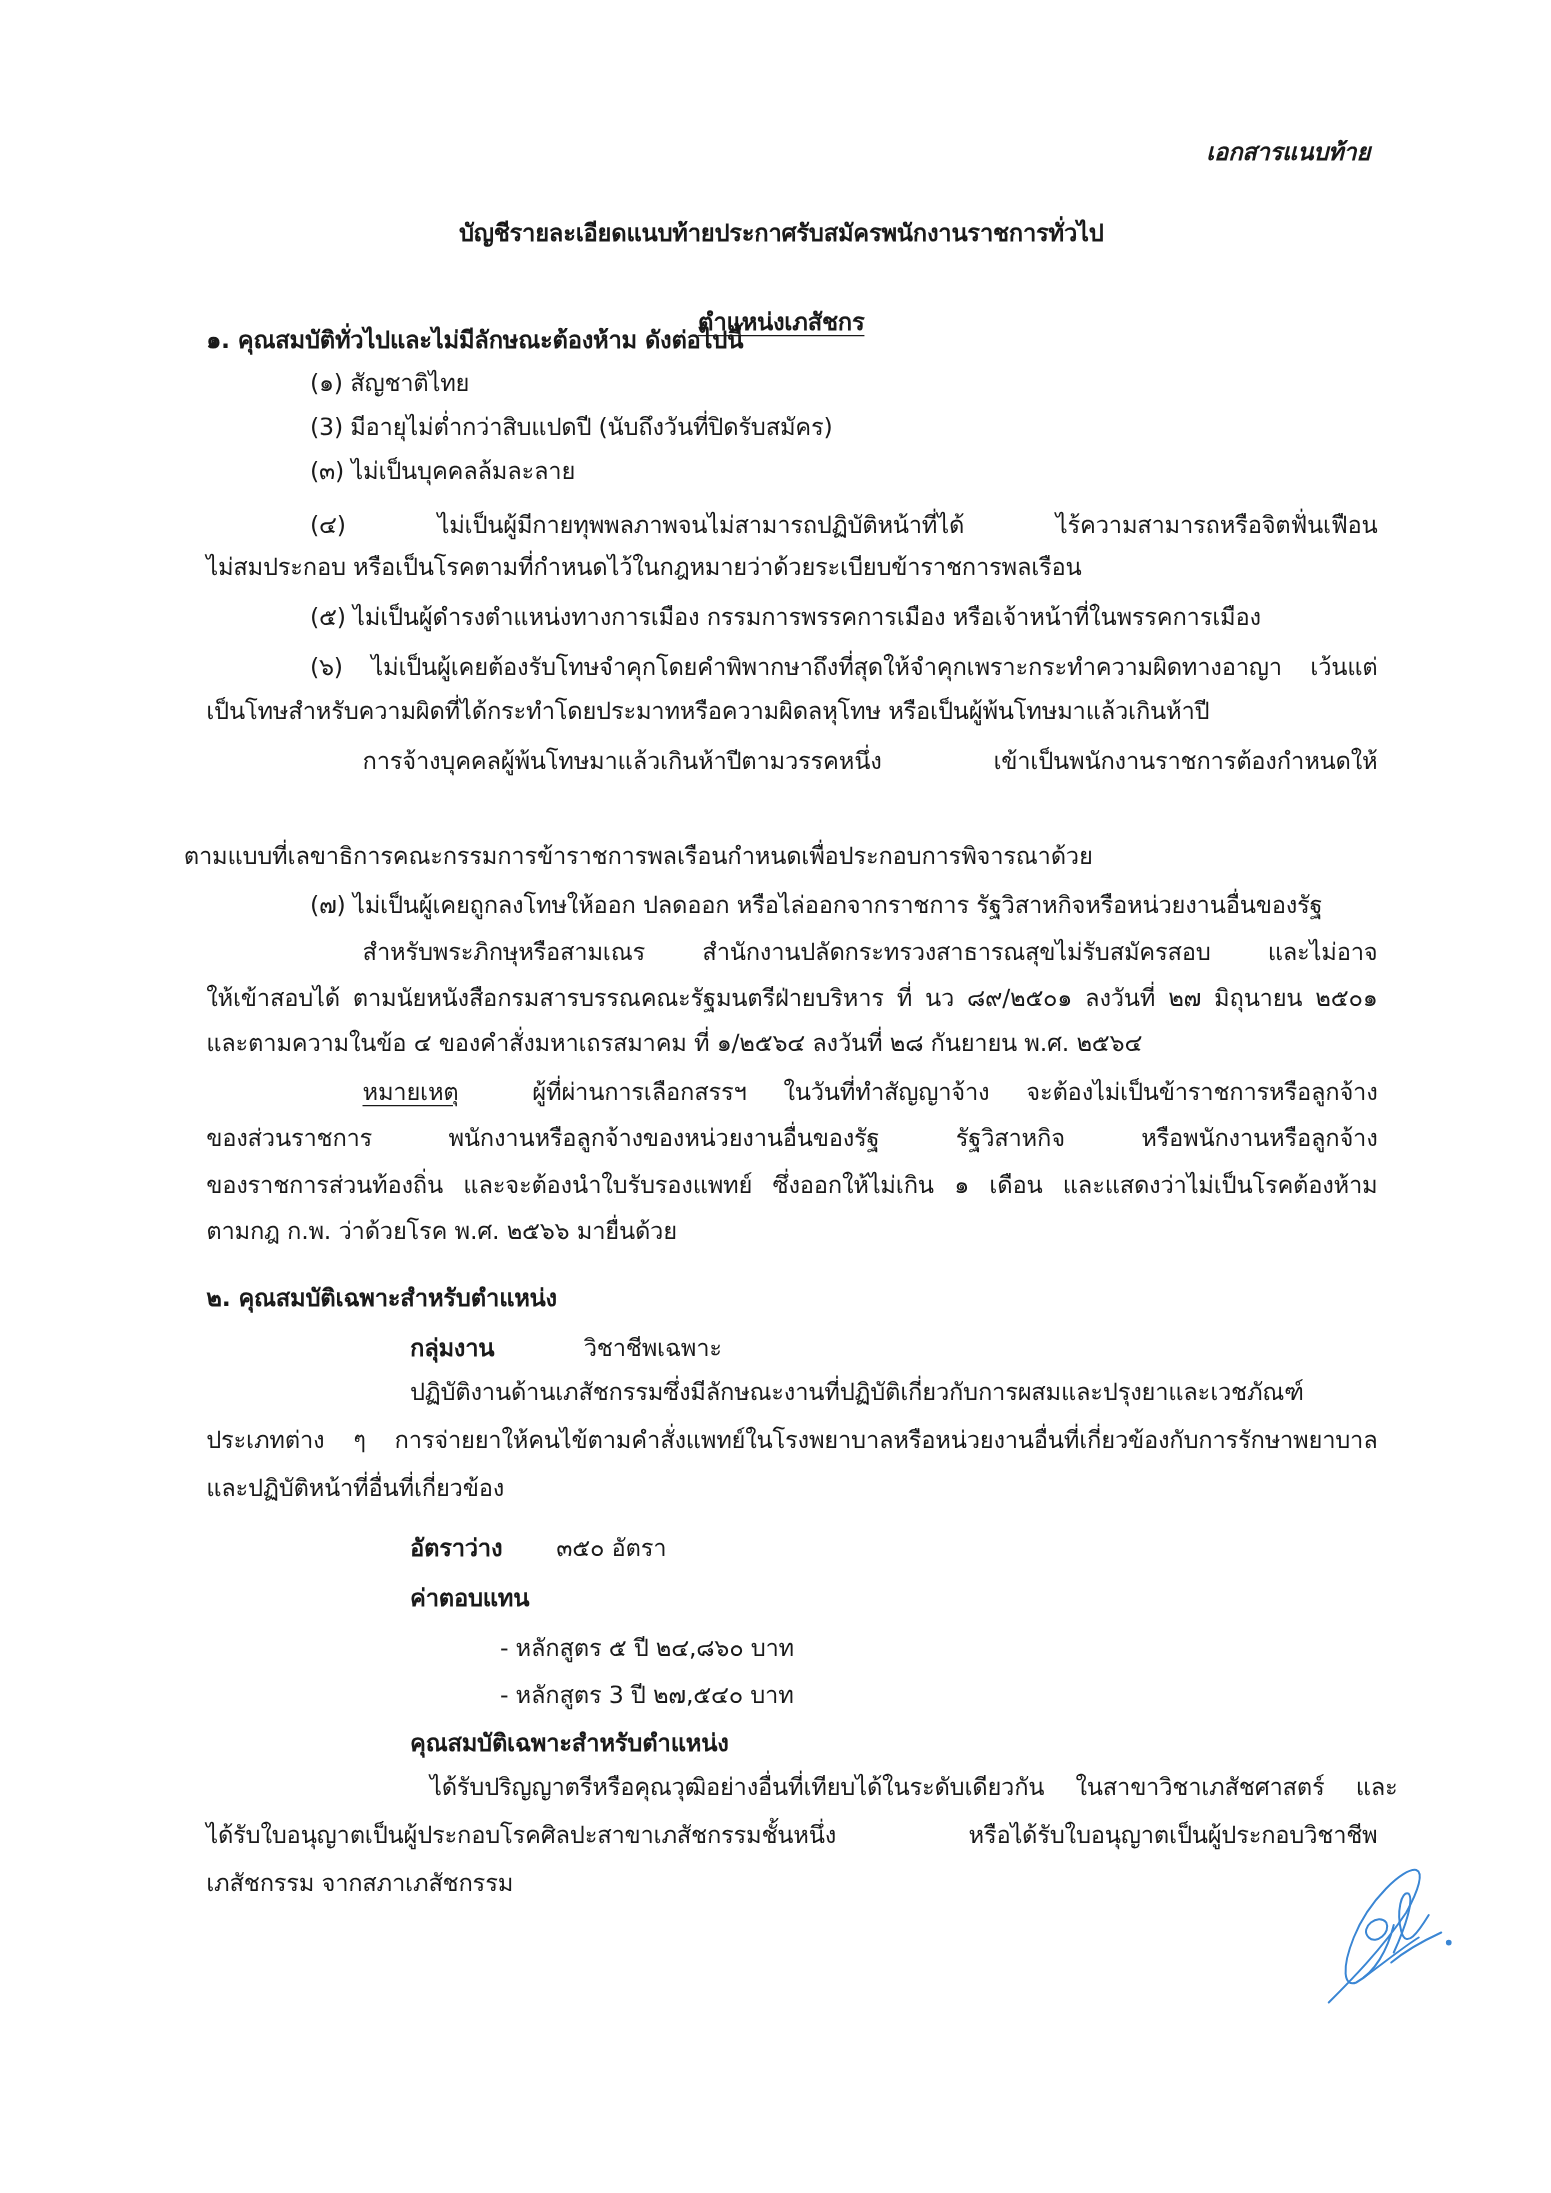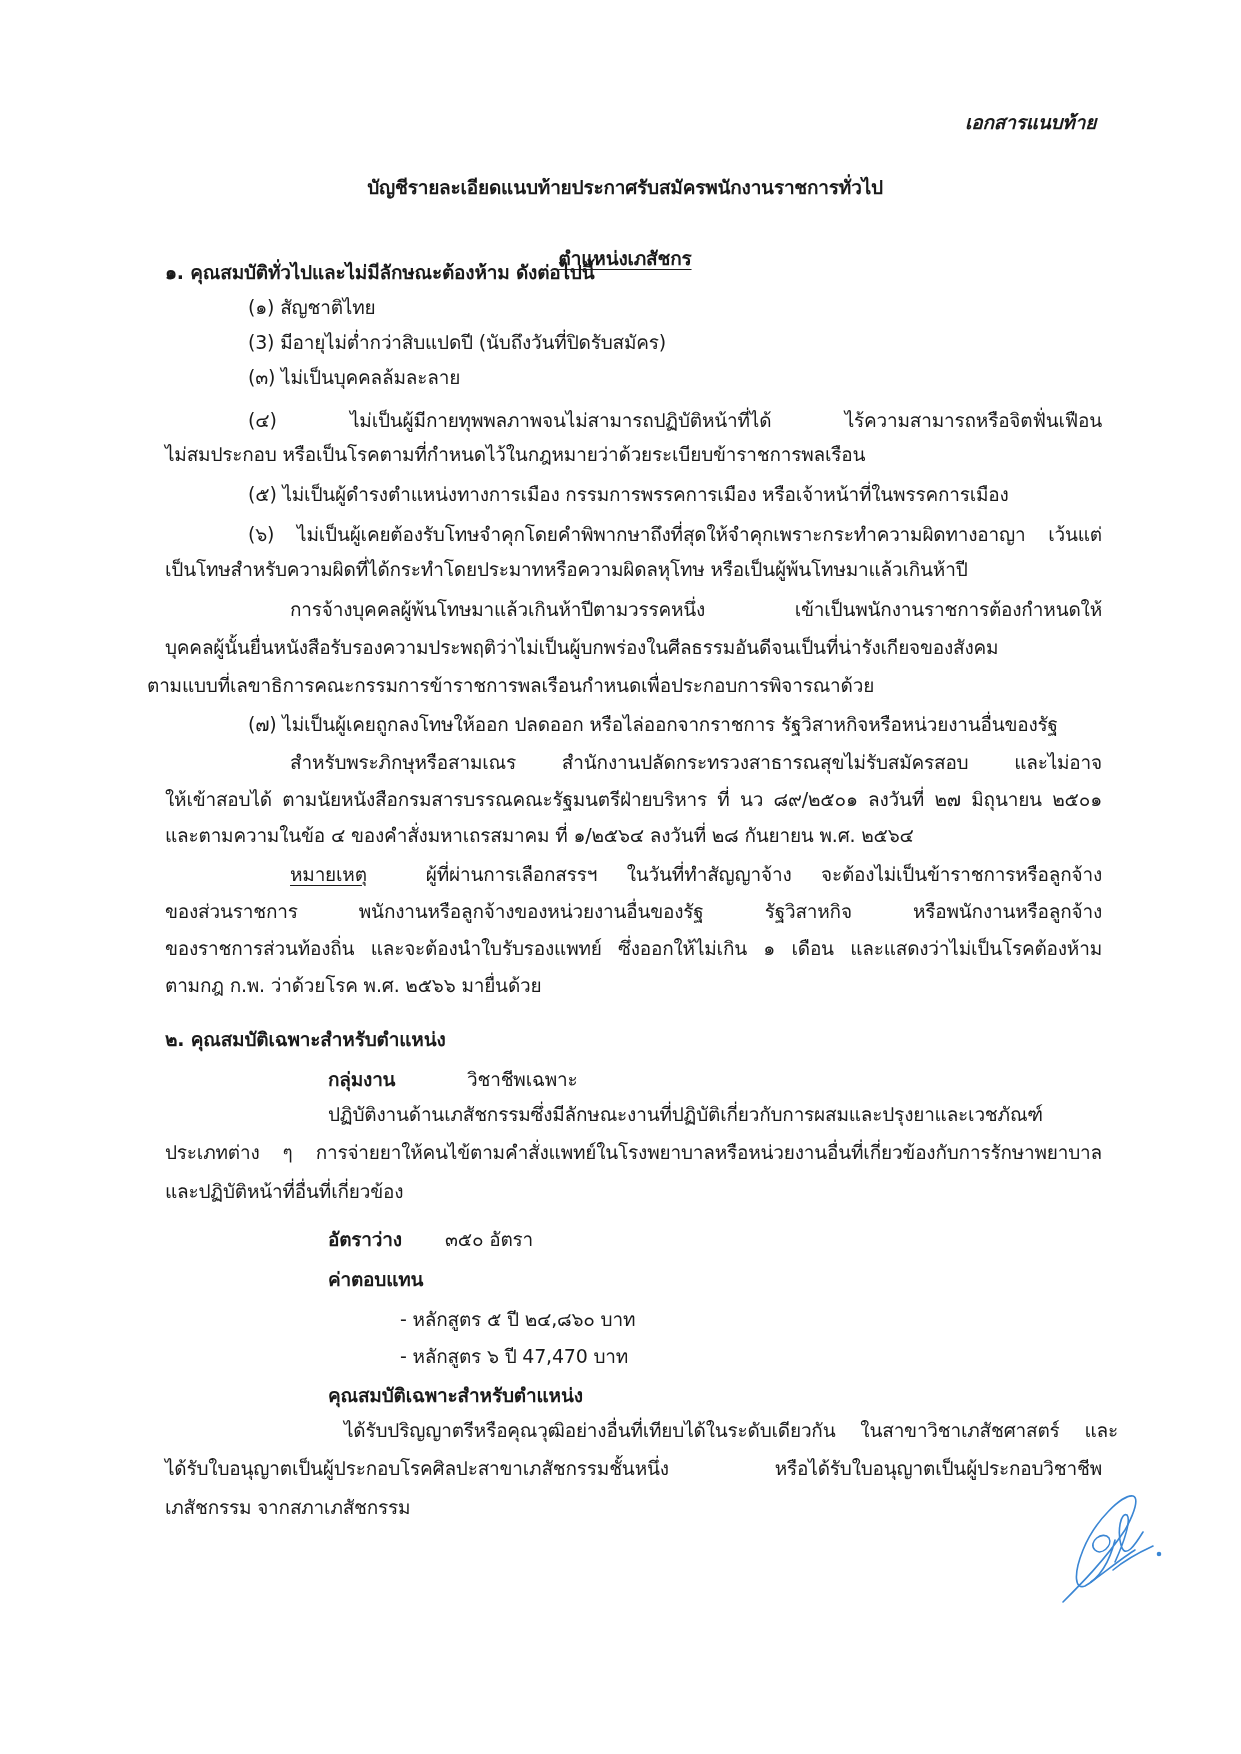--- a/index.html
+++ b/index.html
@@ -33,21 +33,20 @@
 
   <div class="line" style="left:248px; top:290px;">(๑)  สัญชาติไทย</div>
   <div class="line" style="left:248px; top:325px;">(3)  มีอายุไม่ต่ำกว่าสิบแปดปี  (นับถึงวันที่ปิดรับสมัคร)</div>
   <div class="line" style="left:248px; top:360px;">(๓)  ไม่เป็นบุคคลล้มละลาย</div>
   <div class="line justify" style="left:248px; top:403px; width:854px;">(๔)  ไม่เป็นผู้มีกายทุพพลภาพจนไม่สามารถปฏิบัติหน้าที่ได้ ไร้ความสามารถหรือจิตฟั่นเฟือน</div>
   <div class="line" style="left:165px; top:437px;">ไม่สมประกอบ หรือเป็นโรคตามที่กำหนดไว้ในกฎหมายว่าด้วยระเบียบข้าราชการพลเรือน</div>
   <div class="line" style="left:248px; top:477px;">(๕)  ไม่เป็นผู้ดำรงตำแหน่งทางการเมือง  กรรมการพรรคการเมือง หรือเจ้าหน้าที่ในพรรคการเมือง</div>
   <div class="line justify" style="left:248px; top:517px; width:854px;">(๖)  ไม่เป็นผู้เคยต้องรับโทษจำคุกโดยคำพิพากษาถึงที่สุดให้จำคุกเพราะกระทำความผิดทางอาญา เว้นแต่</div>
   <div class="line" style="left:165px; top:552px;">เป็นโทษสำหรับความผิดที่ได้กระทำโดยประมาทหรือความผิดลหุโทษ หรือเป็นผู้พ้นโทษมาแล้วเกินห้าปี</div>
   <div class="line justify" style="left:290px; top:592px; width:812px;">การจ้างบุคคลผู้พ้นโทษมาแล้วเกินห้าปีตามวรรคหนึ่ง เข้าเป็นพนักงานราชการต้องกำหนดให้</div>
-  <div class="line justify" style="left:165px; top:630px; width:937px;">บุคคลผู้นั้นยื่นหนังสือรับรองความประพฤติว่าไม่เป็นผู้บกพร่องในศีลธรรมอันดีจนเป็นที่น่ารังเกียจของสังคม</div>
   <div class="line" style="left:147px; top:668px;">ตามแบบที่เลขาธิการคณะกรรมการข้าราชการพลเรือนกำหนดเพื่อประกอบการพิจารณาด้วย</div>
   <div class="line" style="left:248px; top:707px;">(๗)  ไม่เป็นผู้เคยถูกลงโทษให้ออก ปลดออก หรือไล่ออกจากราชการ รัฐวิสาหกิจหรือหน่วยงานอื่นของรัฐ</div>
   <div class="line justify" style="left:290px; top:745px; width:812px;">สำหรับพระภิกษุหรือสามเณร สำนักงานปลัดกระทรวงสาธารณสุขไม่รับสมัครสอบ และไม่อาจ</div>
   <div class="line justify" style="left:165px; top:782px; width:937px;">ให้เข้าสอบได้ ตามนัยหนังสือกรมสารบรรณคณะรัฐมนตรีฝ่ายบริหาร ที่ นว ๘๙/๒๕๐๑ ลงวันที่ ๒๗ มิถุนายน ๒๕๐๑</div>
   <div class="line" style="left:165px; top:818px;">และตามความในข้อ ๔ ของคำสั่งมหาเถรสมาคม ที่ ๑/๒๕๖๔ ลงวันที่ ๒๘ กันยายน พ.ศ. ๒๕๖๔</div>
 
   <div class="line justify" style="left:290px; top:857px; width:812px;">
     <span class="ul">หมายเหตุ</span>&nbsp;&nbsp;<span>ผู้ที่ผ่านการเลือกสรรฯ ในวันที่ทำสัญญาจ้าง จะต้องไม่เป็นข้าราชการหรือลูกจ้าง</span>
   </div>
   <div class="line justify" style="left:165px; top:894px; width:937px;">ของส่วนราชการ พนักงานหรือลูกจ้างของหน่วยงานอื่นของรัฐ รัฐวิสาหกิจ หรือพนักงานหรือลูกจ้าง</div>
@@ -61,21 +60,21 @@
 
   <div class="line justify" style="left:328px; top:1097px; width:774px;">ปฏิบัติงานด้านเภสัชกรรมซึ่งมีลักษณะงานที่ปฏิบัติเกี่ยวกับการผสมและปรุงยาและเวชภัณฑ์</div>
   <div class="line justify" style="left:165px; top:1135px; width:937px;">ประเภทต่าง ๆ การจ่ายยาให้คนไข้ตามคำสั่งแพทย์ในโรงพยาบาลหรือหน่วยงานอื่นที่เกี่ยวข้องกับการรักษาพยาบาล</div>
   <div class="line" style="left:165px; top:1174px;">และปฏิบัติหน้าที่อื่นที่เกี่ยวข้อง</div>
 
   <div class="line bold" style="left:328px; top:1222px;">อัตราว่าง</div>
   <div class="line" style="left:445px; top:1222px;">๓๕๐ อัตรา</div>
 
   <div class="line bold" style="left:328px; top:1262px;">ค่าตอบแทน</div>
   <div class="line" style="left:400px; top:1302px;">- หลักสูตร ๕ ปี ๒๔,๘๖๐ บาท</div>
-  <div class="line" style="left:400px; top:1339px;">- หลักสูตร ๖ ปี 47,470 บาท</div>
+  <div class="line" style="left:400px; top:1339px;">- หลักสูตร 3 ปี ๒๗,๕๔๐ บาท</div>
 
   <div class="line bold" style="left:328px; top:1378px;">คุณสมบัติเฉพาะสำหรับตำแหน่ง</div>
   <div class="line justify" style="left:344px; top:1413px; width:774px;">ได้รับปริญญาตรีหรือคุณวุฒิอย่างอื่นที่เทียบได้ในระดับเดียวกัน ในสาขาวิชาเภสัชศาสตร์ และ</div>
   <div class="line justify" style="left:165px; top:1451px; width:937px;">ได้รับใบอนุญาตเป็นผู้ประกอบโรคศิลปะสาขาเภสัชกรรมชั้นหนึ่ง หรือได้รับใบอนุญาตเป็นผู้ประกอบวิชาชีพ</div>
   <div class="line" style="left:165px; top:1490px;">เภสัชกรรม จากสภาเภสัชกรรม</div>
 
   <svg class="signature" viewBox="0 0 110 120">
     <g fill="none" stroke="#3a86d4" stroke-width="1.6" stroke-linecap="round">
       <path d="M8 112 C 25 95, 50 70, 70 40 C 80 22, 84 8, 78 6 C 68 4, 40 30, 28 60 C 18 85, 20 100, 30 96 C 45 88, 55 70, 60 50"></path>
       <path d="M40 60 C 32 52, 48 40, 54 48 C 58 56, 46 66, 40 60 Z"></path>

